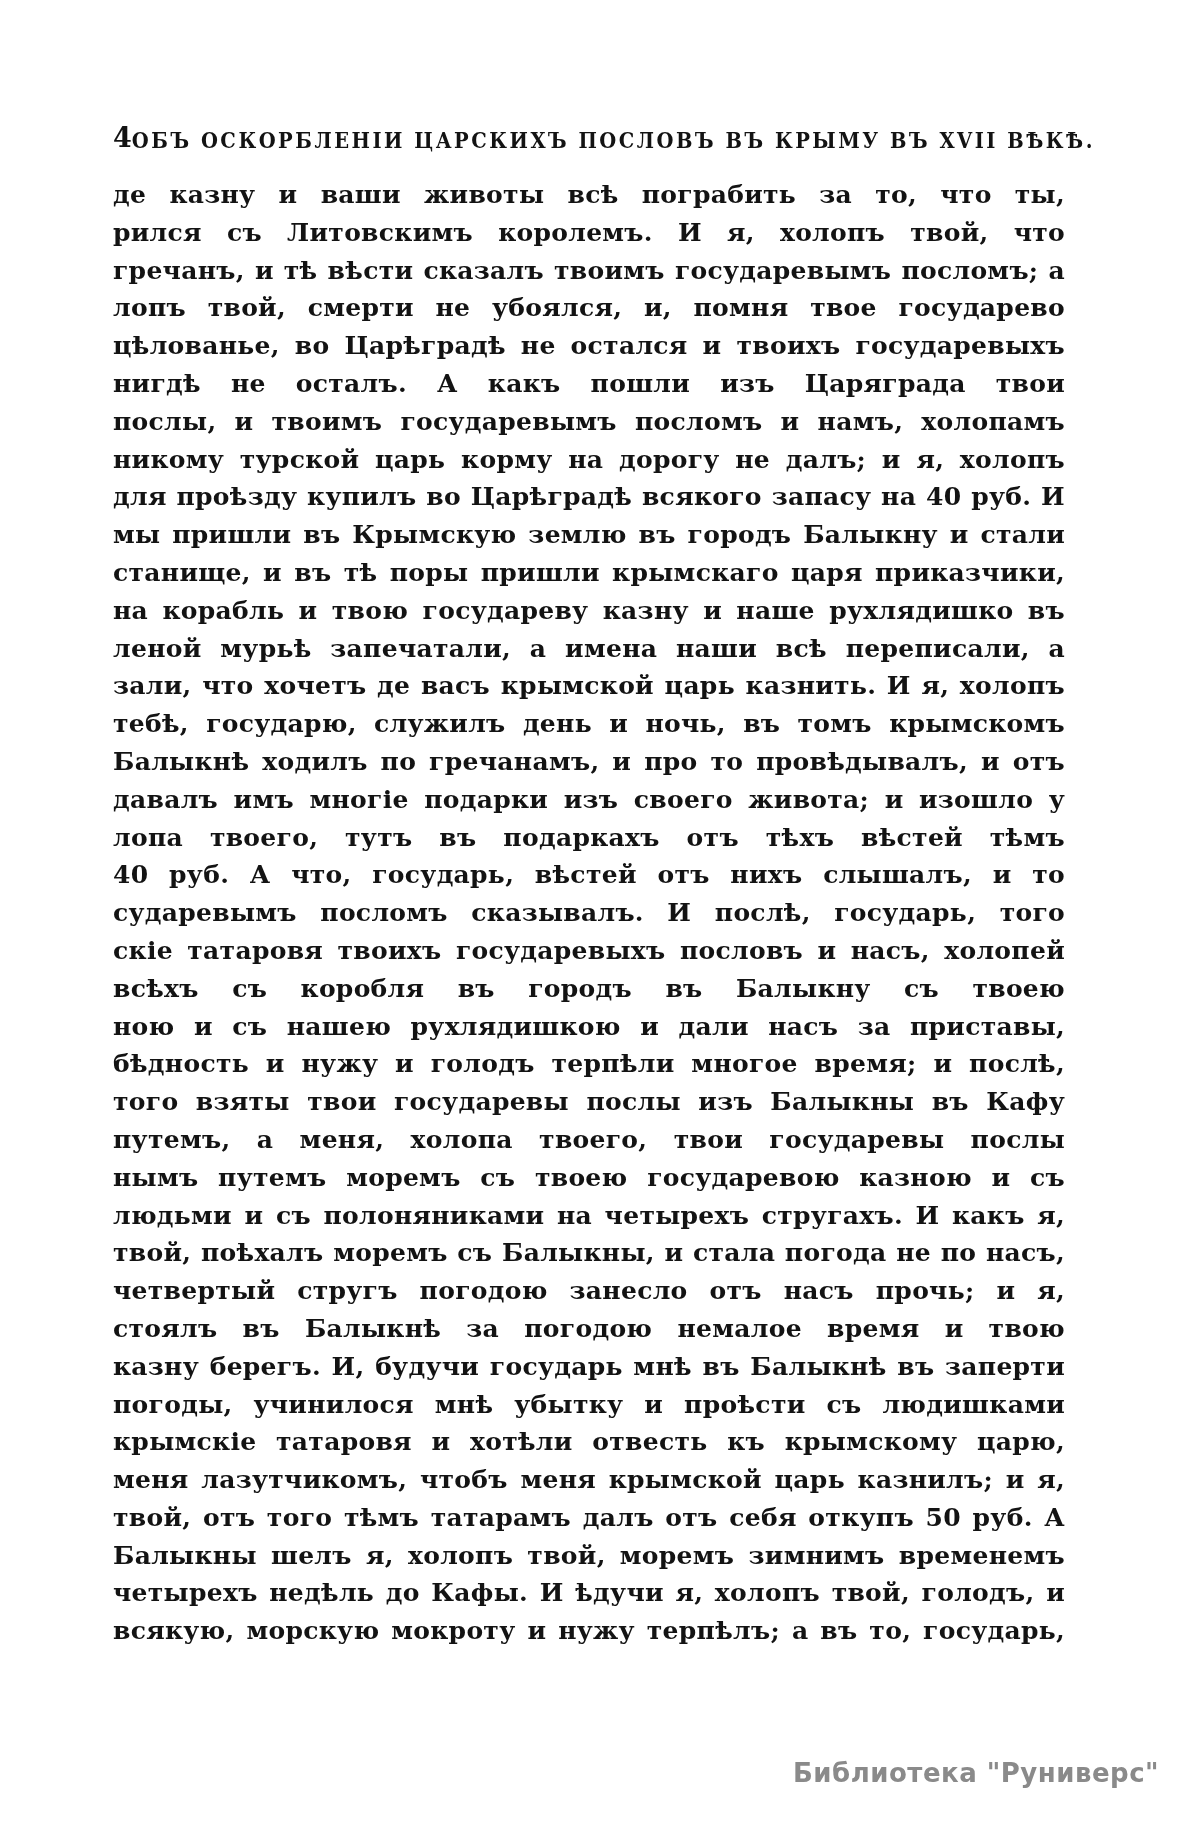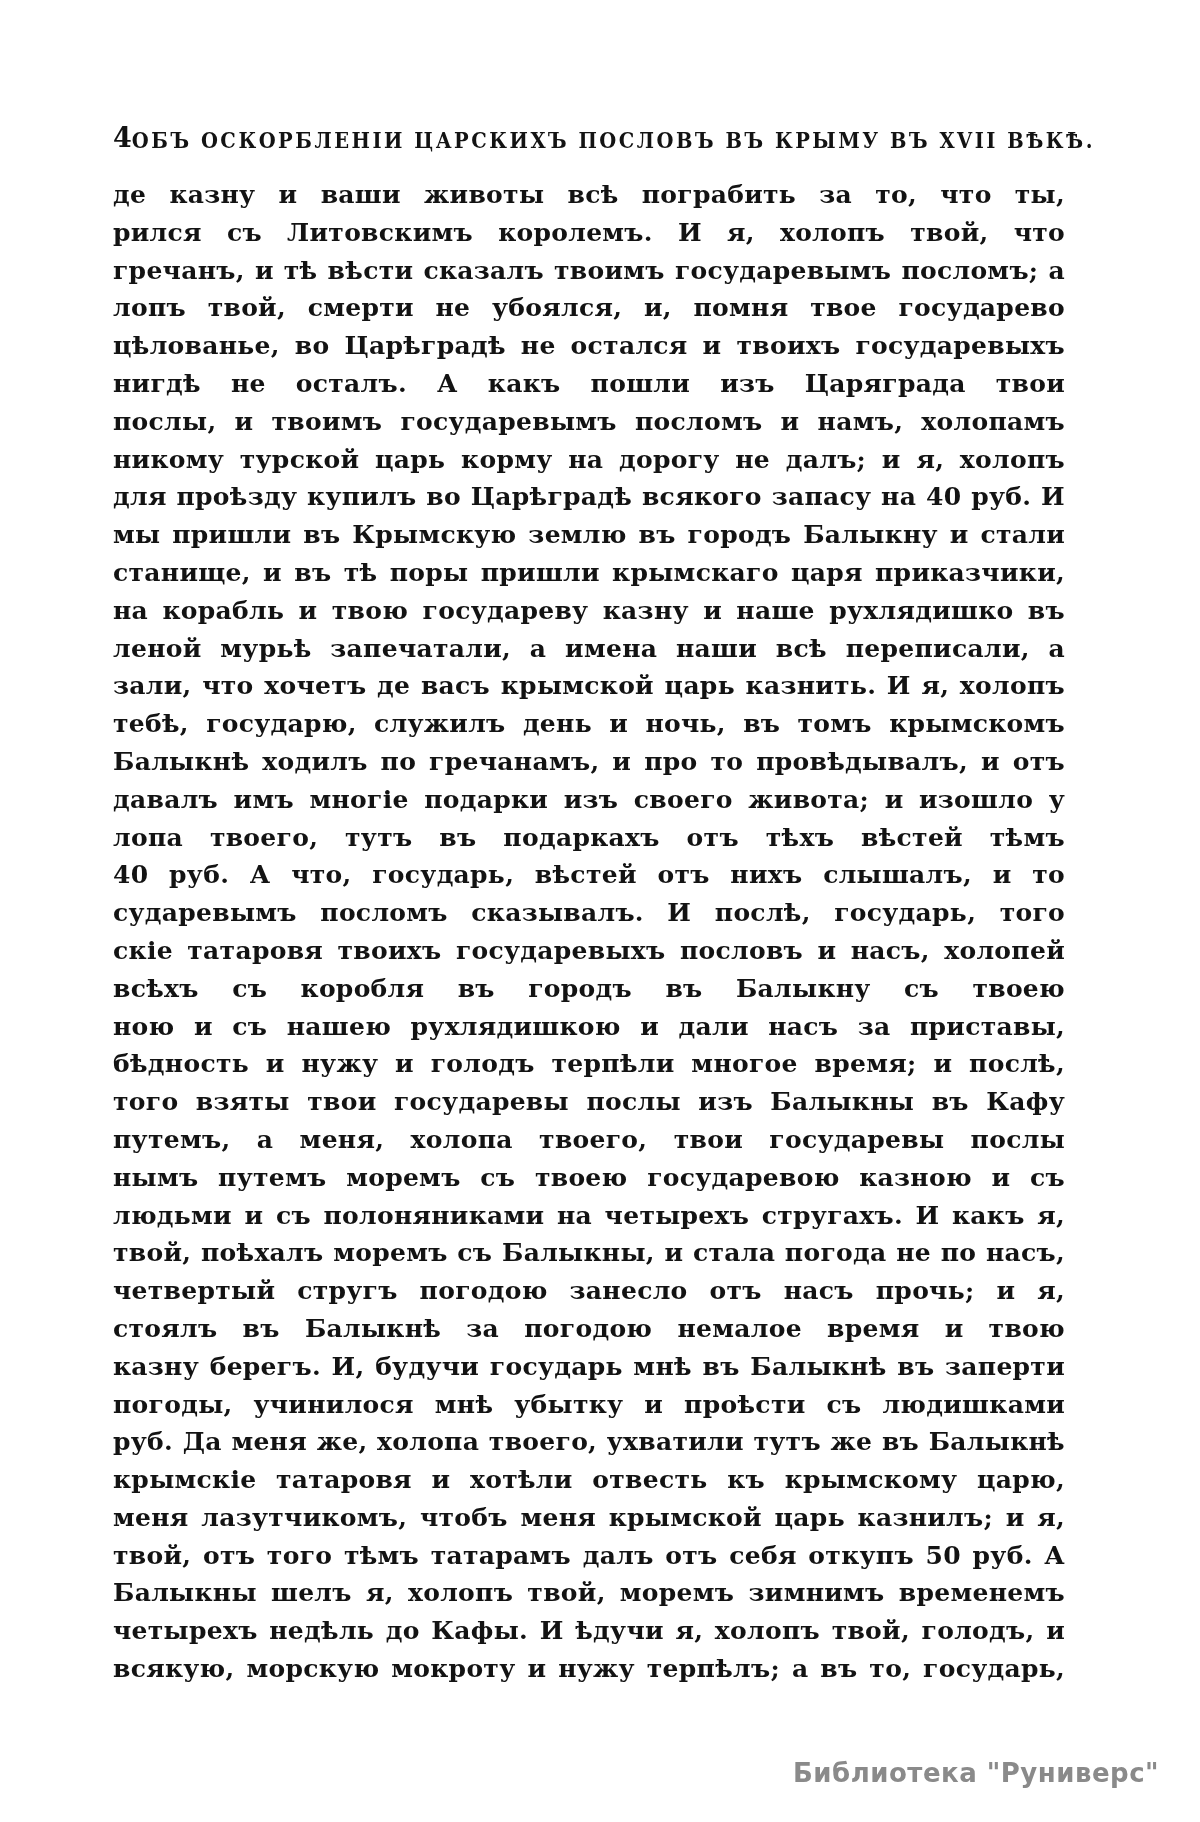--- a/index.html
+++ b/index.html
@@ -103,21 +103,20 @@
       <div class="text-line">бѣдность и нужу и голодъ терпѣли многое время; и послѣ, государь,</div>
       <div class="text-line">того взяты твои государевы послы изъ Балыкны въ Кафу сухимъ</div>
       <div class="text-line">путемъ, а меня, холопа твоего, твои государевы послы послали водя-</div>
       <div class="text-line">нымъ путемъ моремъ съ твоею государевою казною и съ русскими</div>
       <div class="text-line">людьми и съ полоняниками на четырехъ стругахъ. И какъ я, холопъ</div>
       <div class="text-line">твой, поѣхалъ моремъ съ Балыкны, и стала погода не по насъ, и</div>
       <div class="text-line">четвертый стругъ погодою занесло отъ насъ прочь; и я, холопъ твой,</div>
       <div class="text-line">стоялъ въ Балыкнѣ за погодою немалое время и твою государеву</div>
       <div class="text-line">казну берегъ. И, будучи государь мнѣ въ Балыкнѣ въ заперти и ждучи</div>
       <div class="text-line">погоды, учинилося мнѣ убытку и проѣсти съ людишками моими 25</div>
-      <div class="text-line">руб. Да меня же, холопа твоего, ухватили тутъ же въ Балыкнѣ</div>
       <div class="text-line">крымскіе татаровя и хотѣли отвесть къ крымскому царю, назвали</div>
       <div class="text-line">меня лазутчикомъ, чтобъ меня крымской царь казнилъ; и я, холопъ</div>
       <div class="text-line">твой, отъ того тѣмъ татарамъ далъ отъ себя откупъ 50 руб. А изъ</div>
       <div class="text-line">Балыкны шелъ я, холопъ твой, моремъ зимнимъ временемъ больши</div>
       <div class="text-line">четырехъ недѣль до Кафы. И ѣдучи я, холопъ твой, голодъ, и стужу</div>
       <div class="text-line">всякую, морскую мокроту и нужу терпѣлъ; а въ то, государь, время</div>
     </div>
 
   <div class="watermark">Библиотека "Руниверс"</div>
 

